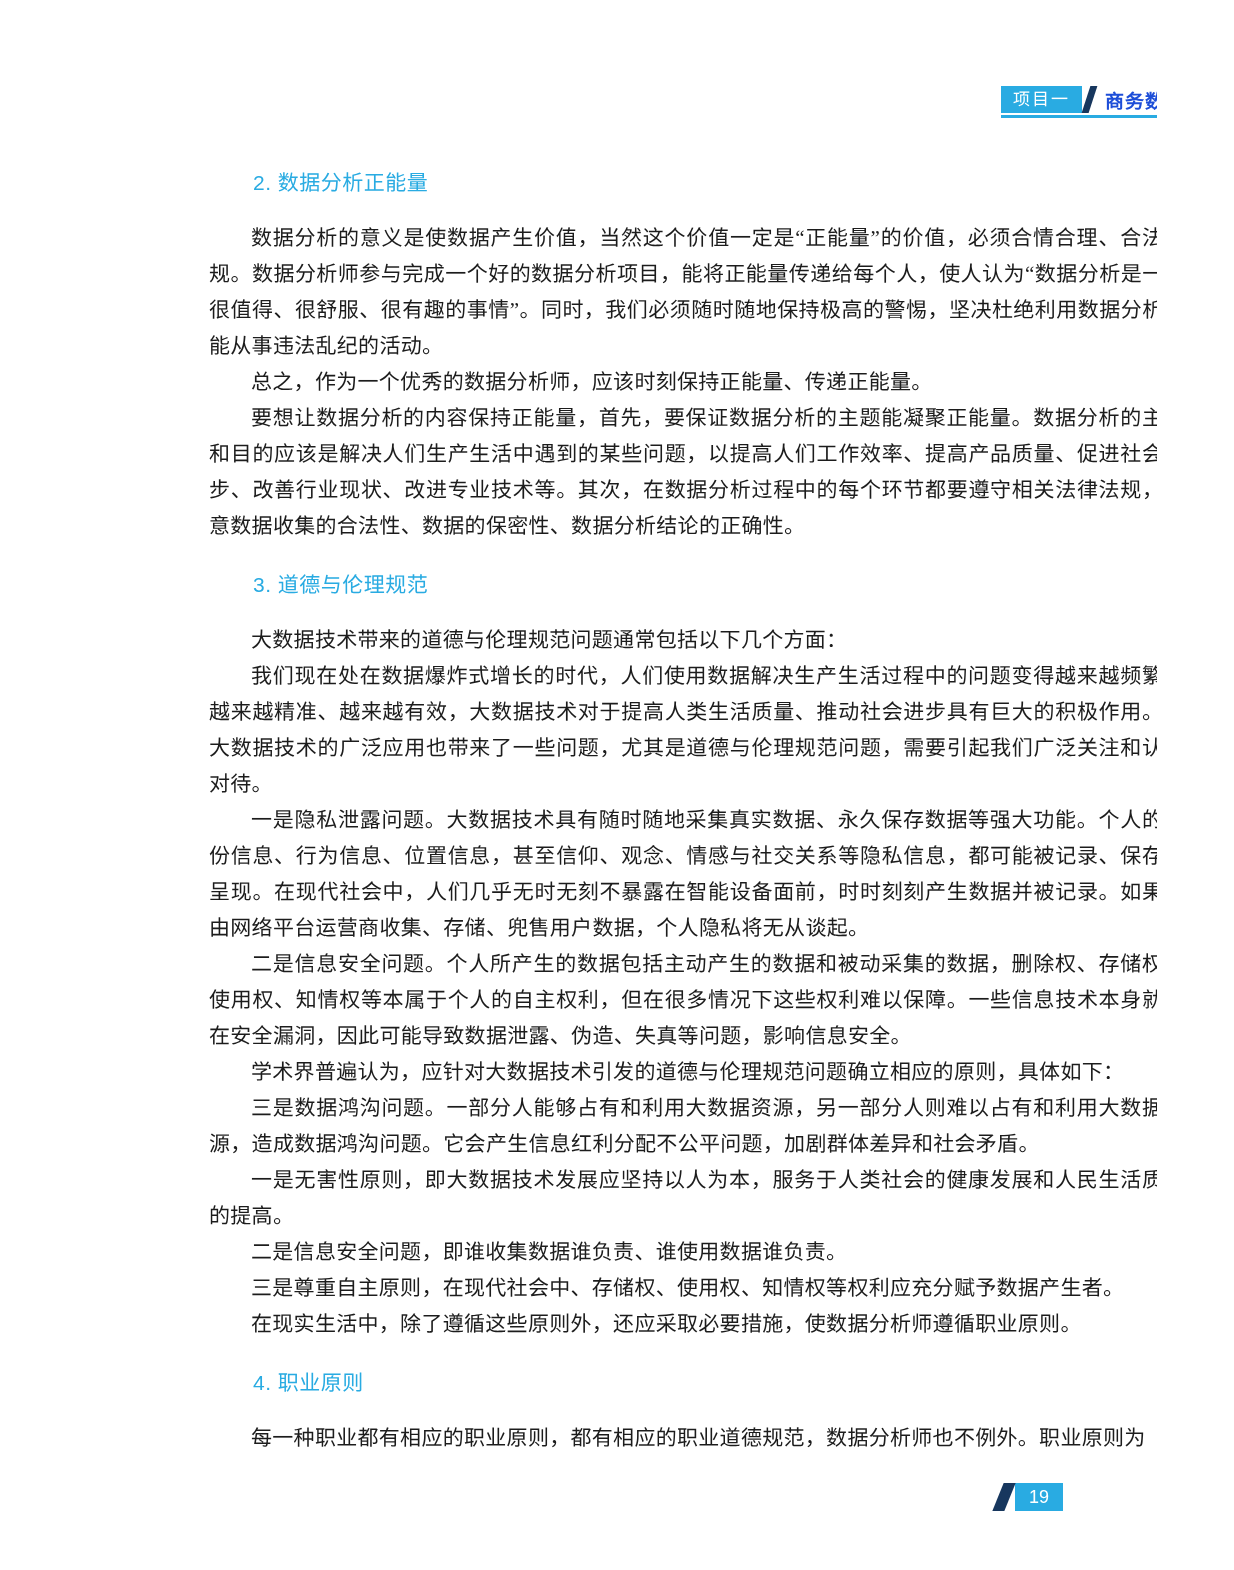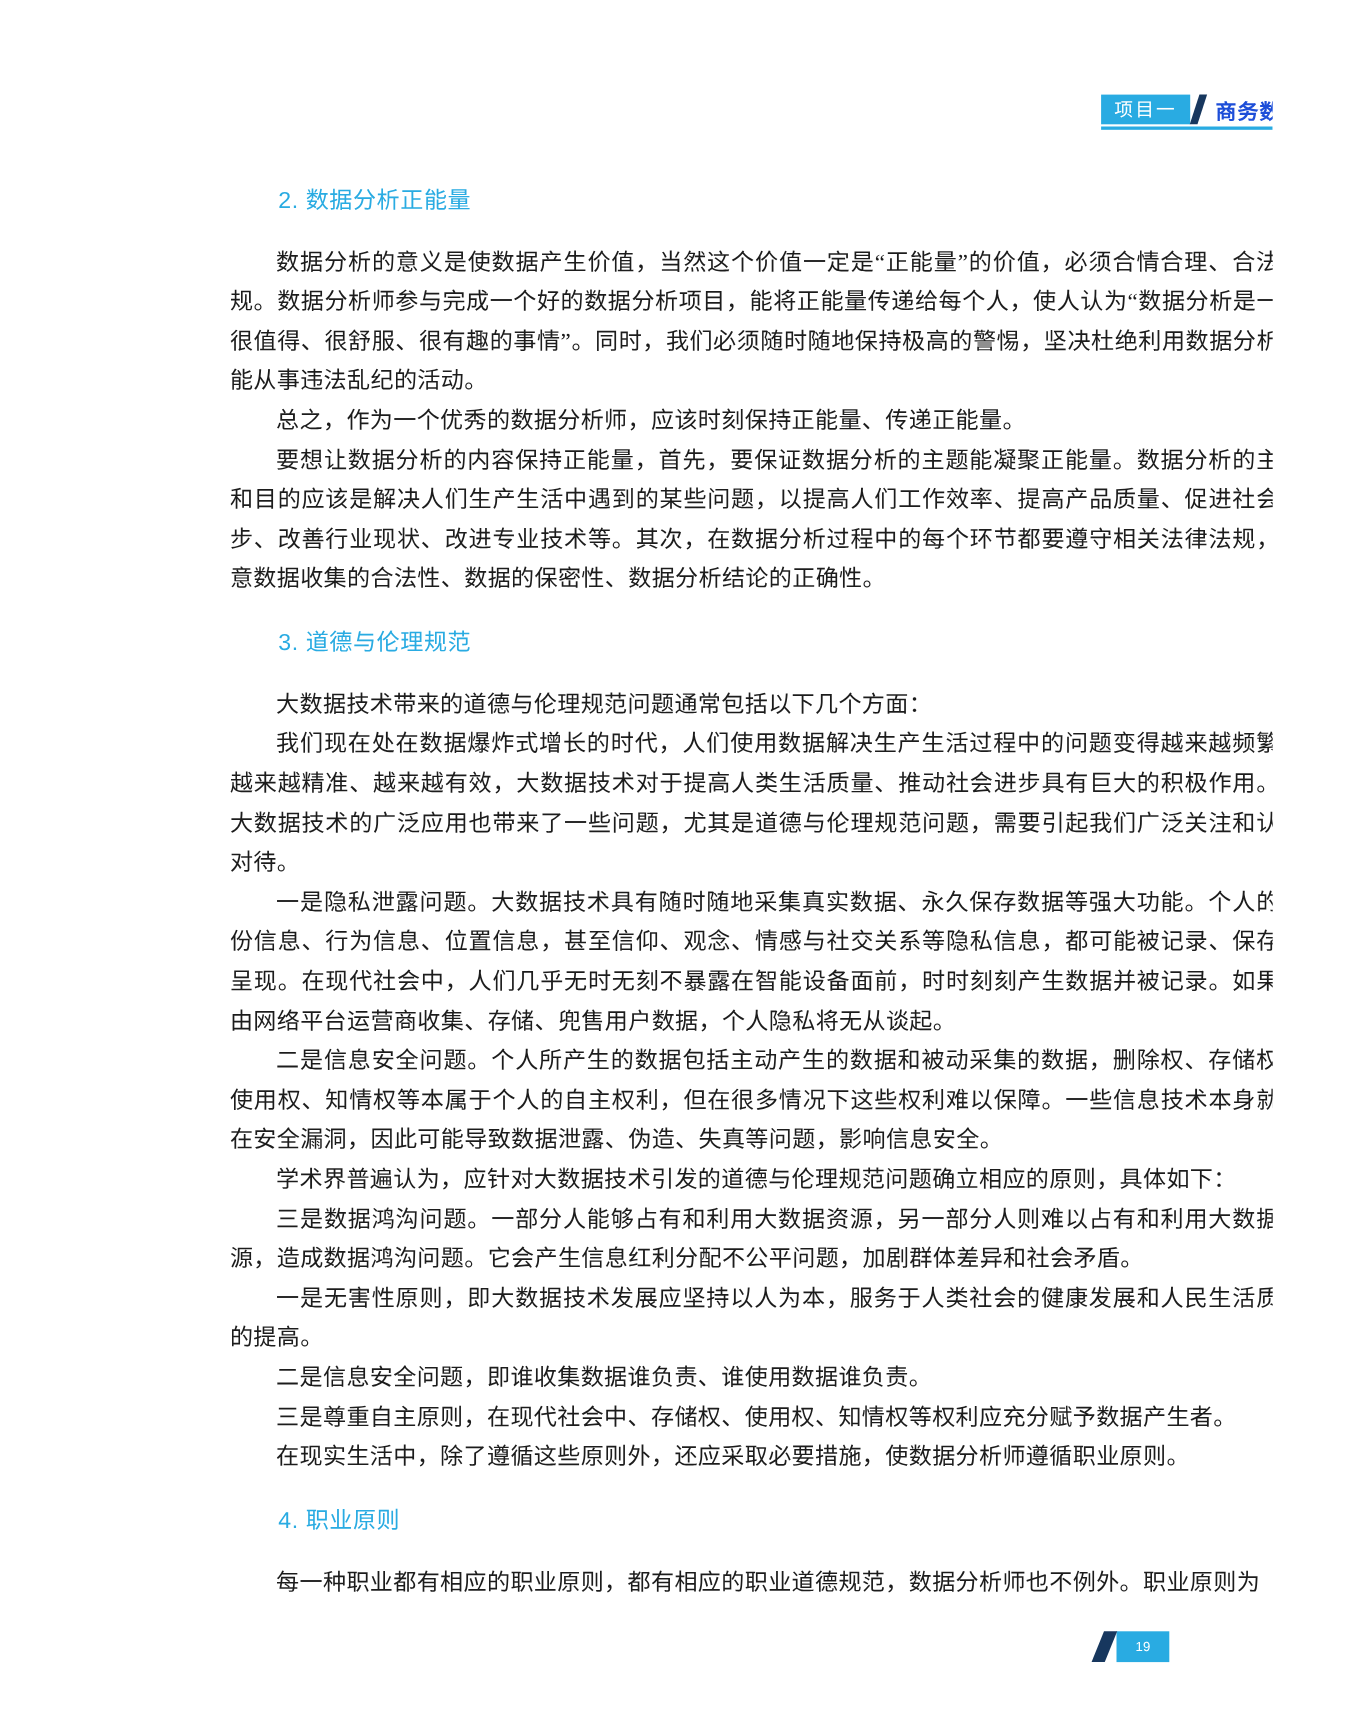--- a/index.html
+++ b/index.html
@@ -94,21 +94,21 @@
     transform: skewX(-22deg);
     margin-right: 5px;
   }
   .page-number {
     display: inline-block;
     min-width: 48px;
     height: 28px;
     background: #29abe2;
     color: #ffffff;
     font-family: "Liberation Sans", "DejaVu Sans", sans-serif;
-    font-size: 12px;
+    font-size: 18px;
     line-height: 28px;
     text-align: center;
   }
 </style>
 </head>
 <body>
 
 <div class="page">
 
   <div class="header">

